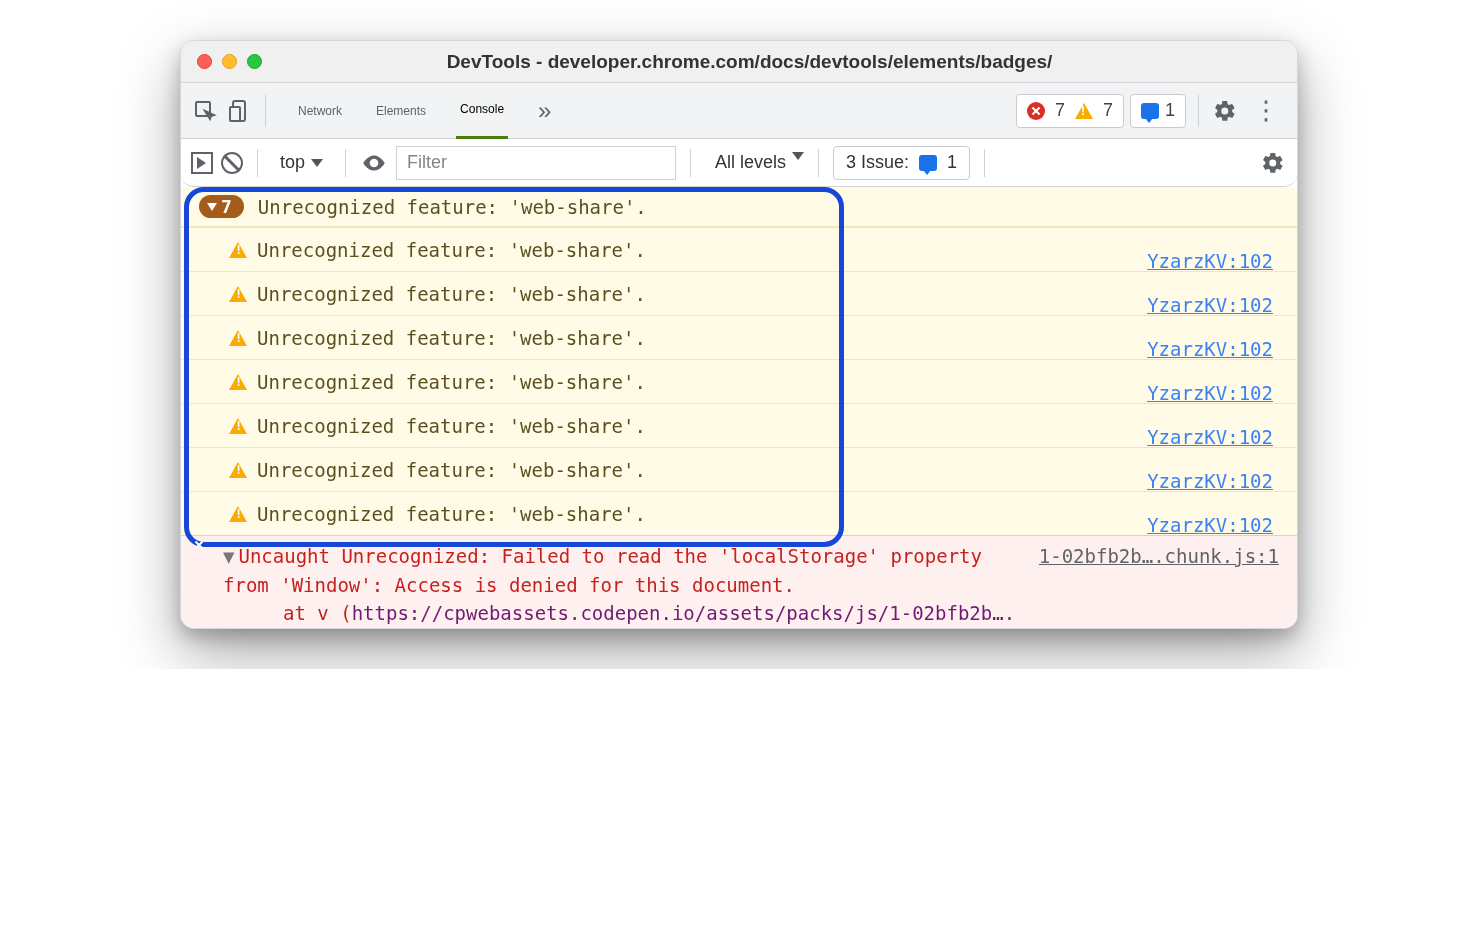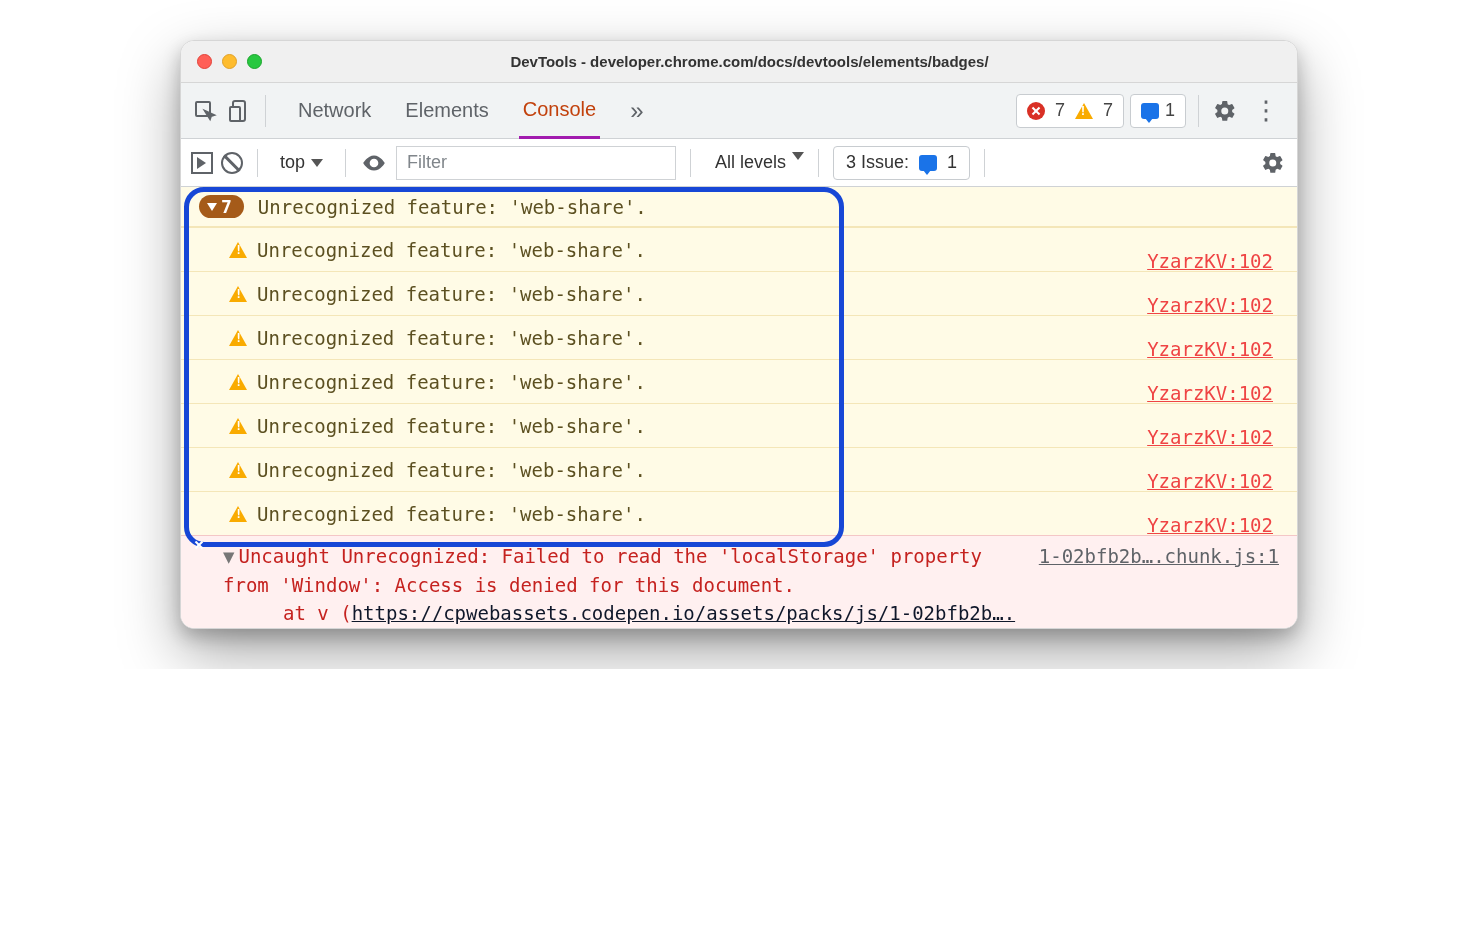--- a/index.html
+++ b/index.html
@@ -26,38 +26,38 @@
     display: flex;
     align-items: center;
     padding: 0 16px;
     border-bottom: 1px solid #d6d6d6;
   }
   .traffic-lights { display: flex; gap: 10px; margin-right: 16px;}
   .dot { width: 15px; height: 15px; border-radius: 50%; }
   .dot-red { background: #ff5f57; border: 1px solid #e24238;}
   .dot-yellow { background: #febc2e; border: 1px solid #e0a027;}
   .dot-green { background: #28c840; border: 1px solid #1aa52c;}
-  .title { flex: 1; text-align: center; font-size: 15px; font-weight: 600; color: #333; margin-right: 60px;}
+  .title { flex: 1; text-align: center; font-size: 19px; font-weight: 600; color: #333; margin-right: 60px;}
   
   .toolbar {
     height: 56px;
     background: #f1f3f4;
     border-bottom: 1px solid #cfd2d5;
     display: flex;
     align-items: center;
     padding: 0 10px;
     gap: 6px;
     font-size: 19px;
     color: #444;
   }
   .tb-ico { width:28px; height:28px; display:flex; align-items:center; justify-content:center; color:#5f6368; cursor:pointer;}
   .tb-sep { width:1px; height:32px; background:#cfd2d5; margin:0 6px;}
   .tabs { display:flex; align-items:center; gap:26px; margin-left:16px;}
-  .tab { padding: 0 4px; color:#5f6368; cursor:pointer; font-size:20px; position:relative; height:56px; display:flex; align-items:center;}
-  .tab.active { color:#c2410c; border-bottom: 3px solid #a21caf;}
+  .tab { padding: 0 4px; color:#5f6368; cursor:pointer; font-size:12px; position:relative; height:56px; display:flex; align-items:center;}
+  .tab.active { color:#000000; border-bottom: 3px solid #4d7c0f;}
   .more-tabs { color:#5f6368; font-size:24px; cursor:pointer; margin-left:4px;}
   .tb-spacer { flex:1; }
   .badge-group {
     display:flex; align-items:center; gap:10px;
     border:1px solid #c8ccd0; border-radius:4px; padding:4px 10px;
     background:#fff; font-size:18px; color:#444; cursor:pointer;
     height:34px;
   }
   .issues-badge-btn {
     display:flex; align-items:center; gap:6px;
@@ -70,21 +70,21 @@
   .err-ico::after { transform:translate(-50%,-50%) rotate(-45deg);}
   .warn-ico { width:0; height:0; border-left:9px solid transparent; border-right:9px solid transparent; border-bottom:16px solid #f9ab00; position:relative;}
   .warn-ico::after { content:"!"; position:absolute; left:-3px; top:1px; font-size:12px; color:#fff; font-weight:700;}
   .chat-ico { width:18px; height:16px; background:#1a73e8; border-radius:3px; position:relative;}
   .chat-ico::after { content:""; position:absolute; bottom:-4px; left:4px; width:0;height:0; border-left:4px solid transparent; border-right:4px solid transparent; border-top:5px solid #1a73e8;}
   .gear-ico svg { width:24px;height:24px; fill:#5f6368;}
   .kebab { font-size:26px; color:#5f6368; cursor:pointer; padding:0 8px;}
   
   .filterbar {
     height:48px; border-bottom:1px solid #cfd2d5; display:flex; align-items:center;
-    padding:8px 10px; gap:8px; font-size:18px; color:#333;
+    padding:8px 10px; gap:8px; font-size:18px; color:#333;border-radius:13px;
   }
   .square-play { width:22px;height:22px; border:2px solid #5f6368; position:relative; cursor:pointer;}
   .square-play::after { content:""; position:absolute; left:4px; top:3px; width:0;height:0; border-top:6px solid transparent; border-bottom:6px solid transparent; border-left:9px solid #5f6368;}
   .no-ico { width:22px;height:22px; border:2.5px solid #5f6368; border-radius:50%; position:relative; cursor:pointer;}
   .no-ico::after { content:""; position:absolute; left:50%; top:50%; width:22px; height:2.5px; background:#5f6368; transform:translate(-50%,-50%) rotate(45deg);}
   .ctx-select { display:flex; align-items:center; gap:6px; padding:4px 8px; border-radius:3px; cursor:pointer; color:#333;}
   .tri { width:0;height:0; border-left:6px solid transparent; border-right:6px solid transparent; border-top:8px solid #555;}
   .eye-ico svg { width:26px; height:26px; fill:#5f6368;}
   .filter-input {
     border:1px solid #cfd2d5; height:34px; width:280px; padding:0 10px; font-size:18px;
@@ -107,35 +107,35 @@
     font-size:18px; display:flex; align-items:center; gap:4px; font-weight:600;
   }
   .group-badge .tri2 { width:0;height:0; border-left:5px solid transparent; border-right:5px solid transparent; border-top:8px solid #fff;}
   .group-msg { color:#5c5021;}
   .warn-row {
     display:flex; align-items:center; height:44px; padding:0 18px 0 48px;
     background:#fffbe6; border-top:1px solid #f4e6b8;
   }
   .warn-row .w-ico { margin-right:10px;}
   .warn-row .msg { color:#5c5021; flex:1;}
-  .warn-row .src, .err-row .src { color:#ef4444; text-decoration: underline; cursor:pointer; margin-right:6px;margin-top:22px;}
+  .warn-row .src, .err-row .src { color:#3b82f6; text-decoration: underline; cursor:pointer; margin-right:6px;margin-top:22px;}
   .highlight-box {
     position:absolute; border:5px solid #1747d6; border-radius:20px;
     left:3px; top:0px; width:660px; height:360px; pointer-events:none;
   }
   .err-row {
     display:flex; padding:6px 18px 0 18px; background:#fff0f0;
     border-top:1px solid #f4c7c7; line-height:1.5; color:#c5221f;
   }
   .err-row .icon-col { width:24px; padding-top:3px;}
   .err-row .caret { color:#777; margin-right:4px;}
   .err-row .body { flex:1; }
   .err-row .srcr { float:right; color:#5f6368; text-decoration:underline;text-align:center;}
   .stack { padding-left:60px; color:#c5221f;}
-  .stack a { color:#0f172a; text-decoration:underline;}
+  .stack a { color:#701a75; }
   .sep-v { width:1px; height:28px; background:#cfd2d5; margin:0 6px;}
 </style>
 </head>
 <body>
 
 <div class="window">
 
   <div class="titlebar">
     <div class="traffic-lights">
       <div class="dot dot-red"></div>

